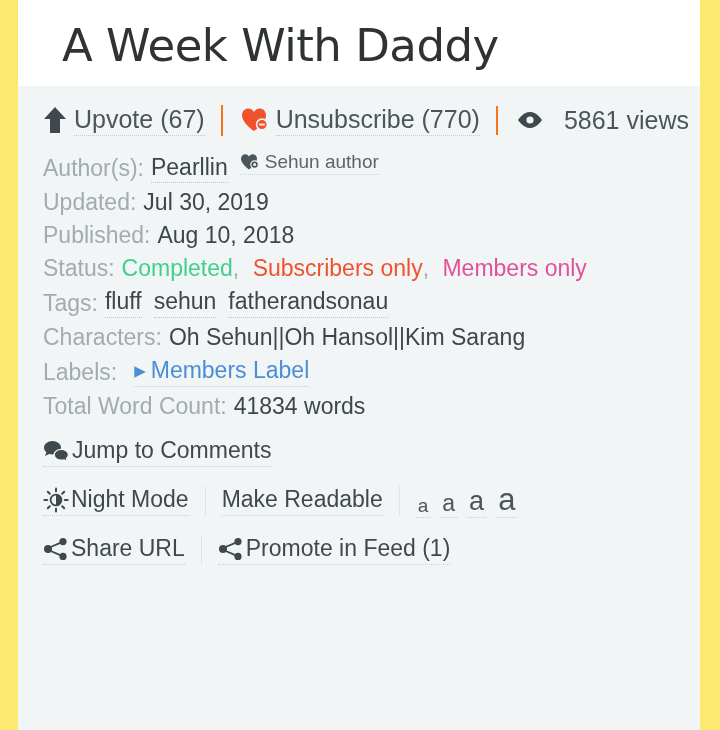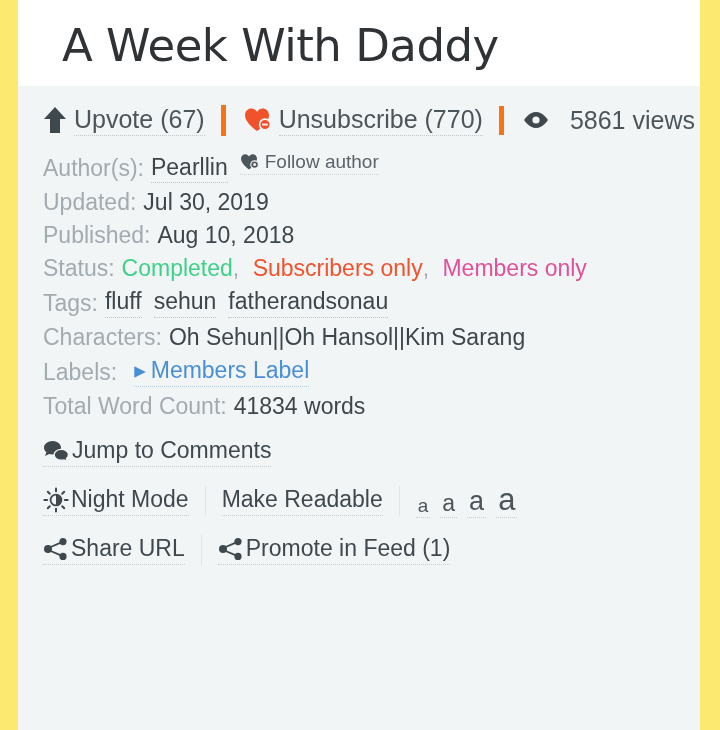--- a/index.html
+++ b/index.html
@@ -53,21 +53,21 @@
   .stat-item {
     display: flex;
     align-items: center;
     gap: 7px;
     font-size: 25px;
     color: #4c555a;
     padding: 0 16px 0 0;
     white-space: nowrap;
   }
   .stat-item:first-child { padding-left: 0; }
-  .stat-item + .stat-item { padding-left: 18px; border-left: 5px solid #f97316; }
+  .stat-item + .stat-item { padding-left: 18px; border-left: 2px solid #f97316; }
   .stat-label-underline {
     border-bottom: 1px dotted #c3cacd;
     padding-bottom: 1px;
   }
   .stat-plain { color: #4c555a; margin-left: 13px; }
 
   
   .icon { display: inline-flex; align-items: center; justify-content: center; flex: none; }
   .icon svg { display: block; }
 
@@ -201,21 +201,21 @@
       <span class="meta-key">Author(s):</span>
       <span class="meta-val link">Pearllin</span>
       <span class="follow-author">
         <span class="icon">
           <svg width="20" height="18" viewBox="0 0 20 18">
             <path d="M9 16.5 C9 16.5 1 11 1 5.8 C1 3 3.1 1.2 5.2 1.2 C7 1.2 8.4 2.4 9 3.6 C9.6 2.4 11 1.2 12.8 1.2 C14.9 1.2 17 3 17 5.8 C17 11 9 16.5 9 16.5 Z" fill="#4c555a"></path>
             <circle cx="14.6" cy="11.6" r="3.8" fill="#4c555a" stroke="#f2f5f6" stroke-width="1.2"></circle>
             <circle cx="14.6" cy="11.6" r="1.5" fill="#f2f5f6"></circle>
           </svg>
         </span>
-        <span>Follow author</span>
+        <span>Sehun author</span>
       </span>
     </div>
 
     <div class="meta-row">
       <span class="meta-key">Updated:</span>
       <span class="meta-val">Jul 30, 2019</span>
     </div>
 
     <div class="meta-row">
       <span class="meta-key">Published:</span>

